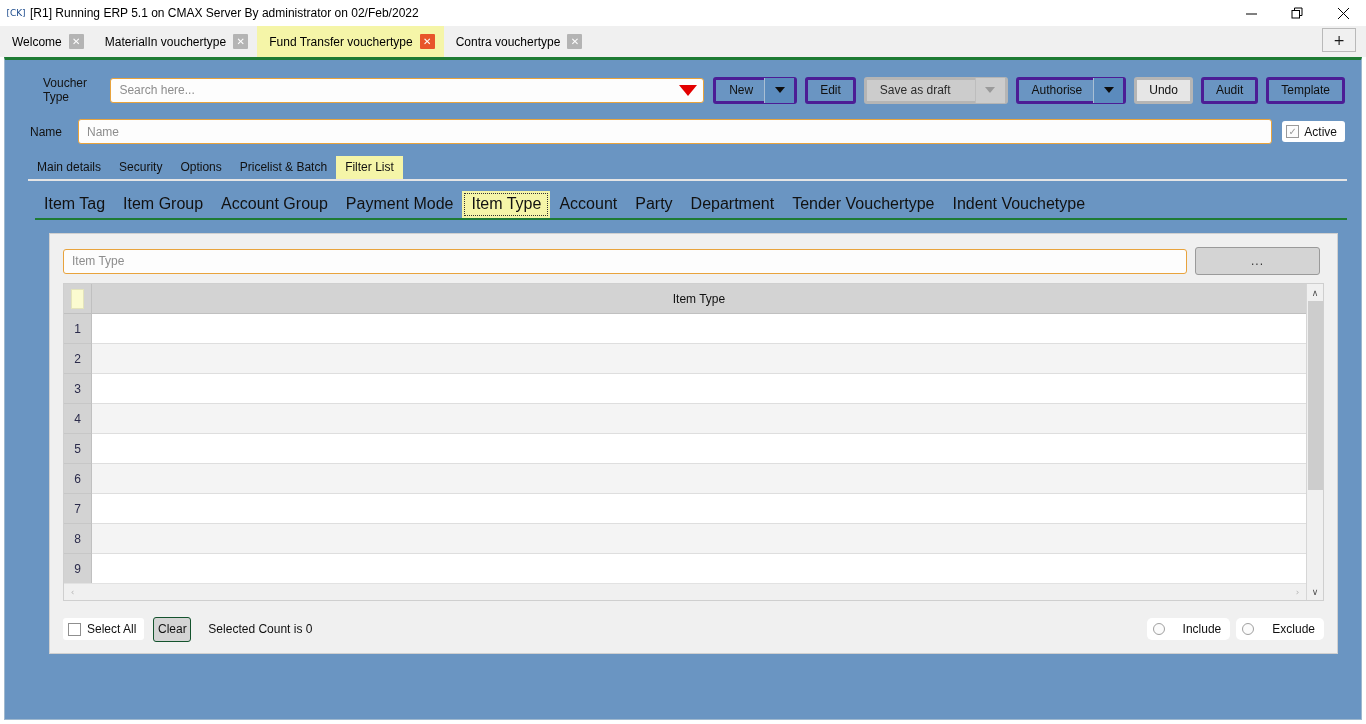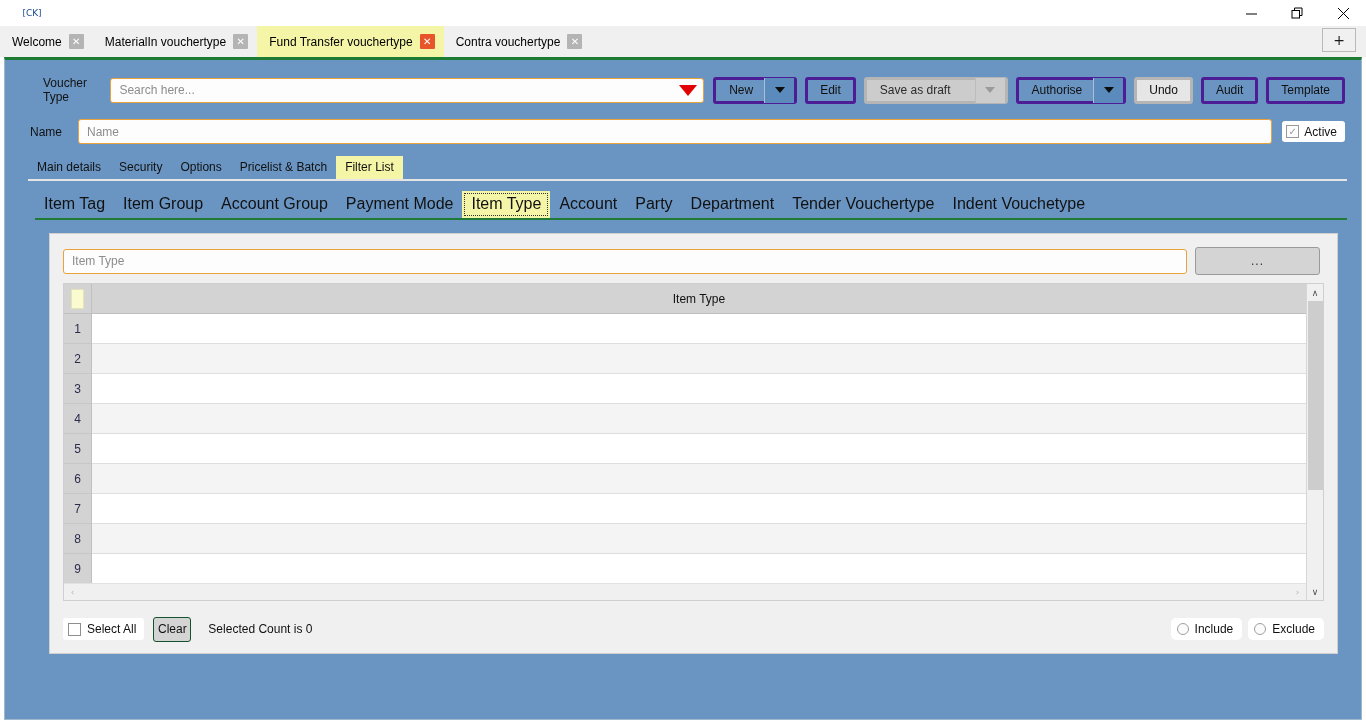--- a/index.html
+++ b/index.html
@@ -15,21 +15,21 @@
   
   .titlebar {
     height: 26px;
     background: #ffffff;
     display: flex;
     align-items: center;
     position: relative;
   }
   .title-icon {
     width: 16px; height: 16px;
-    margin-left: 24px; margin-right: 6px;
+    margin-left: 8px; margin-right: 6px;
     font-size: 9px; color: #1b4a8c;
     display: flex; align-items: center; justify-content: center;
     font-family: "DejaVu Sans", sans-serif;
   }
   .title-text {
     font-size: 12px;
     color: #000000;
     white-space: nowrap;
   }
   .win-controls {
@@ -404,35 +404,37 @@
     font-size: 12px; color: #101010;
   }
   .spacer { flex: 1; }
   .radio-wrap {
     display: flex; align-items: center;
     background: #ffffff;
     border-radius: 5px;
     padding: 3px 9px 3px 6px;
     height: 22px;
     margin-left: 6px;
+    gap: 12px;
   }
   .radio {
     width: 12px; height: 12px;
     border: 1px solid #a0a0a0;
     border-radius: 50%;
     background: #fbfbfb;
     margin-right: 6px;
   }
   .radio-lbl { font-size: 12px; color: #101010; }
 </style>
 </head>
 <body>
 
 <div class="titlebar">
   <div class="title-icon">[CK]</div>
+  <div class="title-text">[R1] Running ERP 5.1 on CMAX Server By administrator on 02/Feb/2022</div>
   <div class="win-controls">
     <div class="win-btn">
       <svg width="13" height="13" viewBox="0 0 13 13">
           <line x1="1" y1="7" x2="12" y2="7" stroke="#000" stroke-width="1"></line>
         </svg>
     </div>
     <div class="win-btn">
       <svg width="13" height="13" viewBox="0 0 13 13">
         <rect x="1" y="3.5" width="7.5" height="7.5" fill="none" stroke="#000" stroke-width="1"></rect>
         <polyline points="3.5,3.5 3.5,1 11,1 11,8.5 8.5,8.5" fill="none" stroke="#000" stroke-width="1"></polyline>

